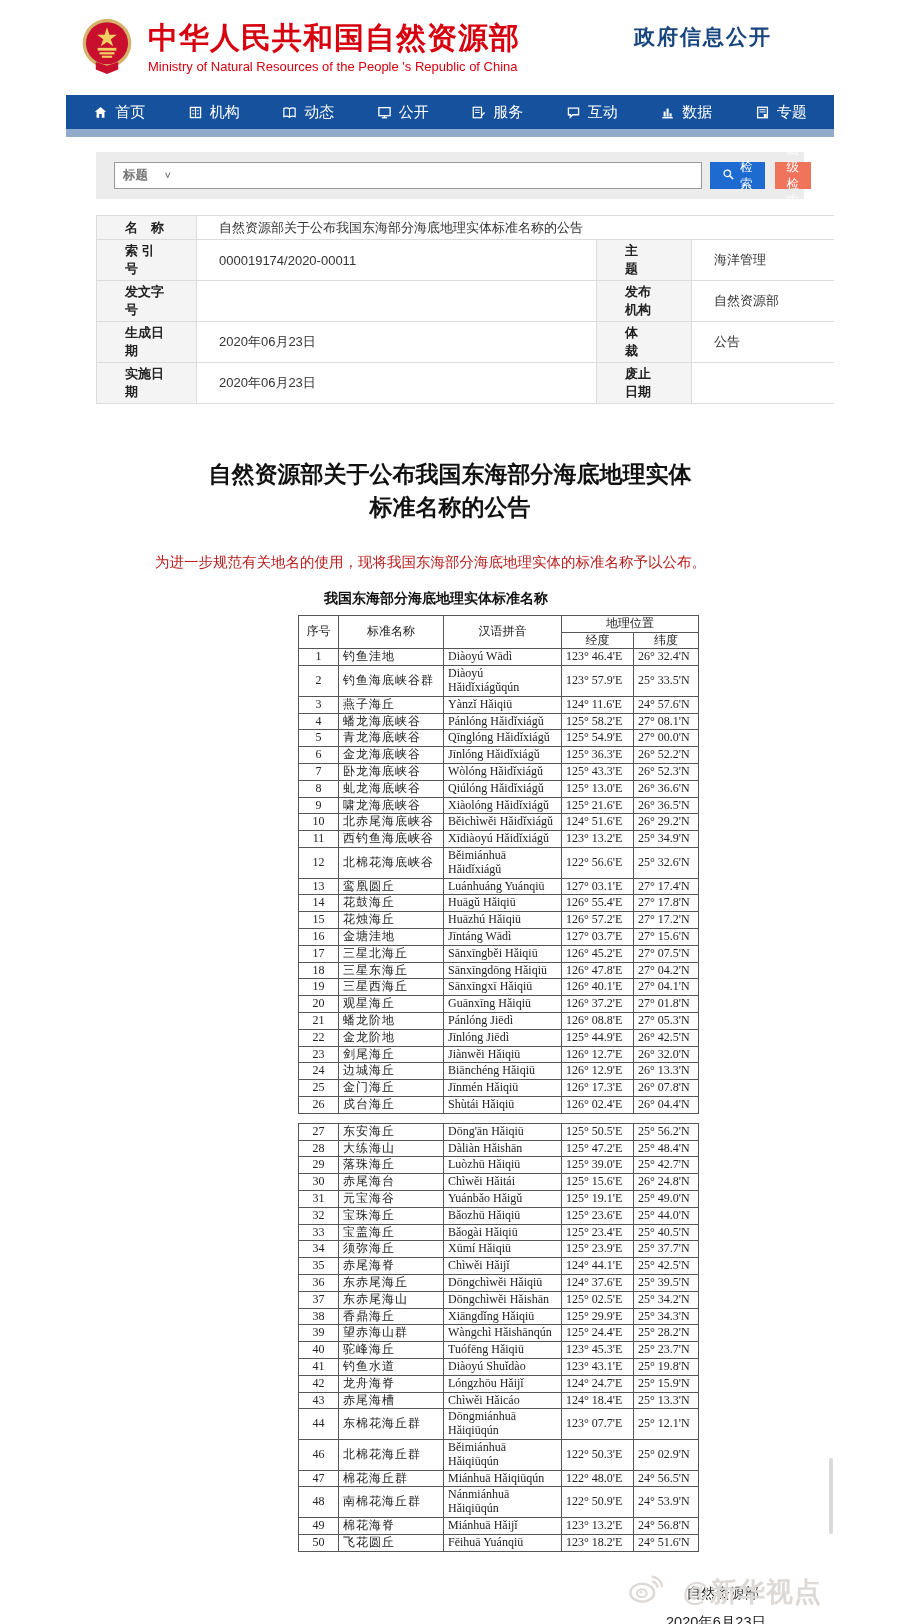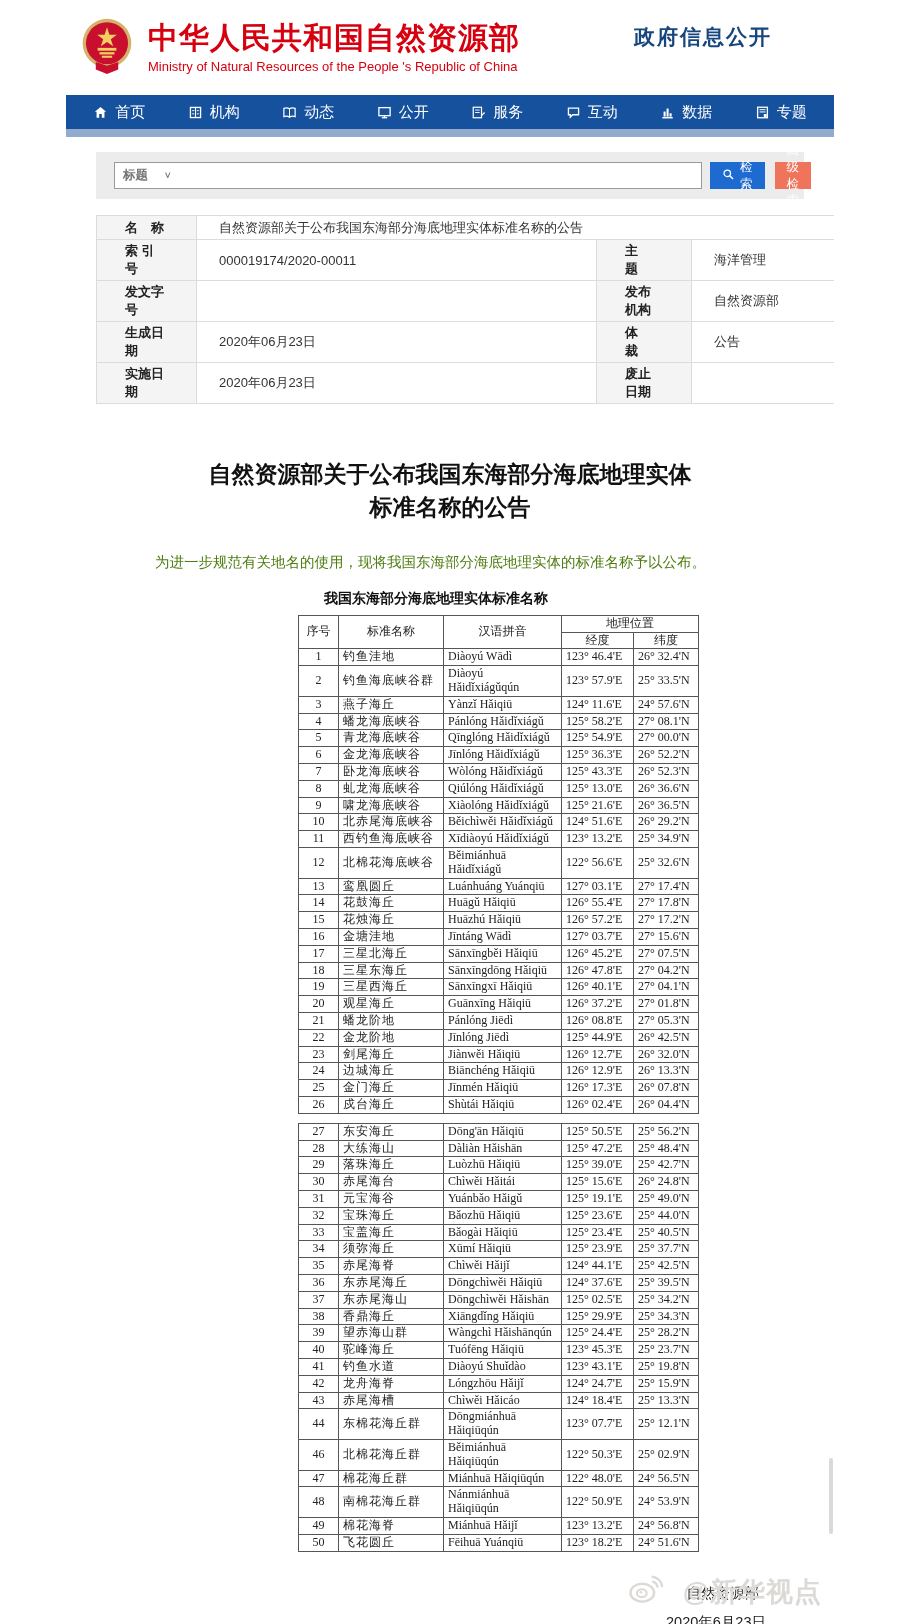--- a/index.html
+++ b/index.html
@@ -32,21 +32,21 @@
   .btn-advanced { background:#f0735c; margin-left:10px; }
 
   
   .meta-table { margin:16px 30px 0 30px; border-collapse:collapse; width:810px; table-layout:fixed; font-size:13px; color:#333; }
   .meta-table td { border:1px solid #dcdcdc; height:24px; padding:2px 28px; vertical-align:middle; }
   .meta-table td.lbl { background:#f4f4f4; font-weight:bold; color:#222; padding-left:28px; }
   .meta-table td.val { padding-left:22px; }
 
   
   .doc-title { text-align:center; font-size:23px; font-weight:bold; color:#111; margin-top:54px; line-height:1.45; }
-  .doc-intro { margin:26px 60px 0 60px; font-size:14.5px; color:#4d7c0f; text-indent:2em; line-height:1.6; }
+  .doc-intro { margin:26px 60px 0 60px; font-size:14.5px; color:#b91c1c; text-indent:2em; line-height:1.6; }
   .tbl-caption { text-align:center; font-size:14px; font-weight:bold; color:#111; margin-top:16px; margin-left:-28px; }
 
   .data-table { border-collapse:collapse; margin:7px auto 0 232px; width:400px; table-layout:fixed;
                 font-family:"Liberation Serif","DejaVu Serif",serif; font-size:12px; color:#222; }
   .data-table th, .data-table td { border:1px solid #555; padding:1px 4px; height:15.5px; line-height:1.15; font-weight:normal; }
   .data-table th { text-align:center; }
   .data-table td.c0 { text-align:center; width:40px; }
   .data-table td.c1 { width:105px; letter-spacing:1px; }
   .data-table td.c2 { width:118px; }
   .data-table td.c3 { width:72px; }

